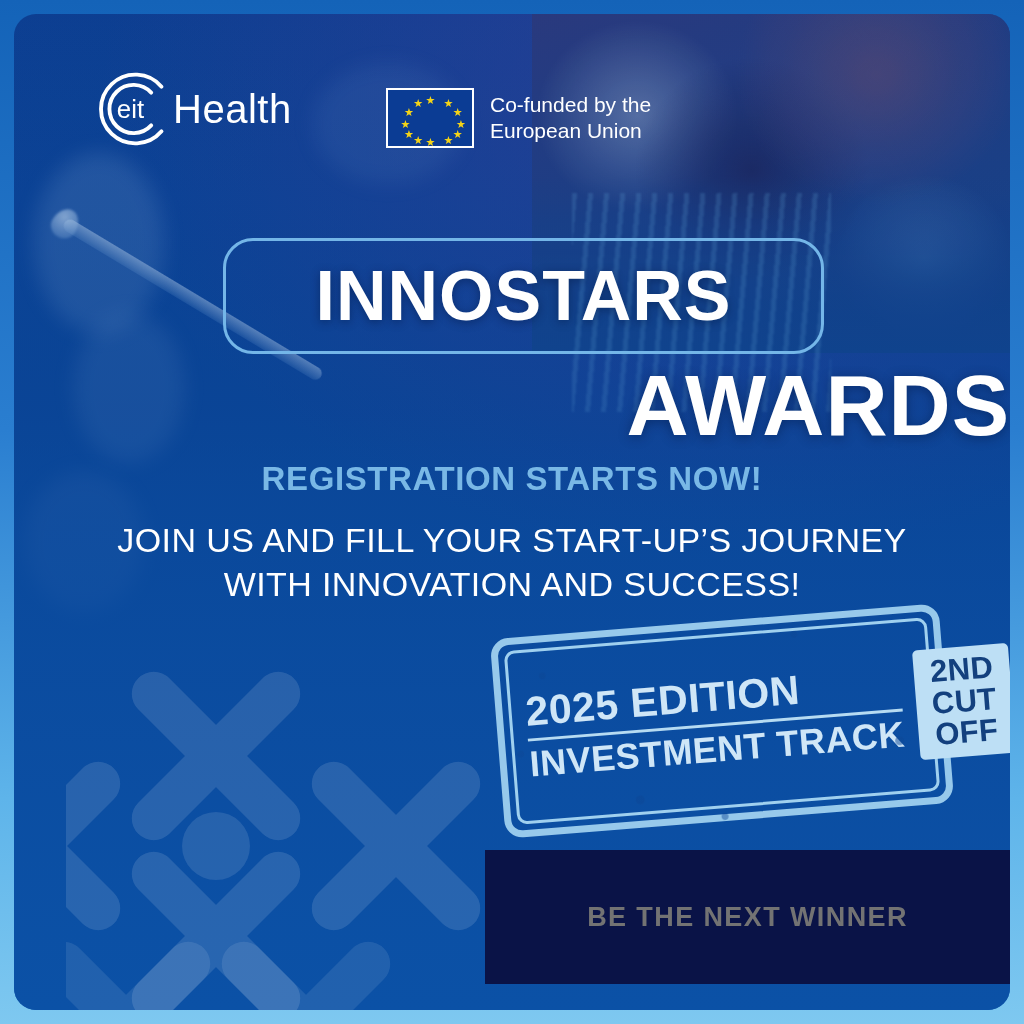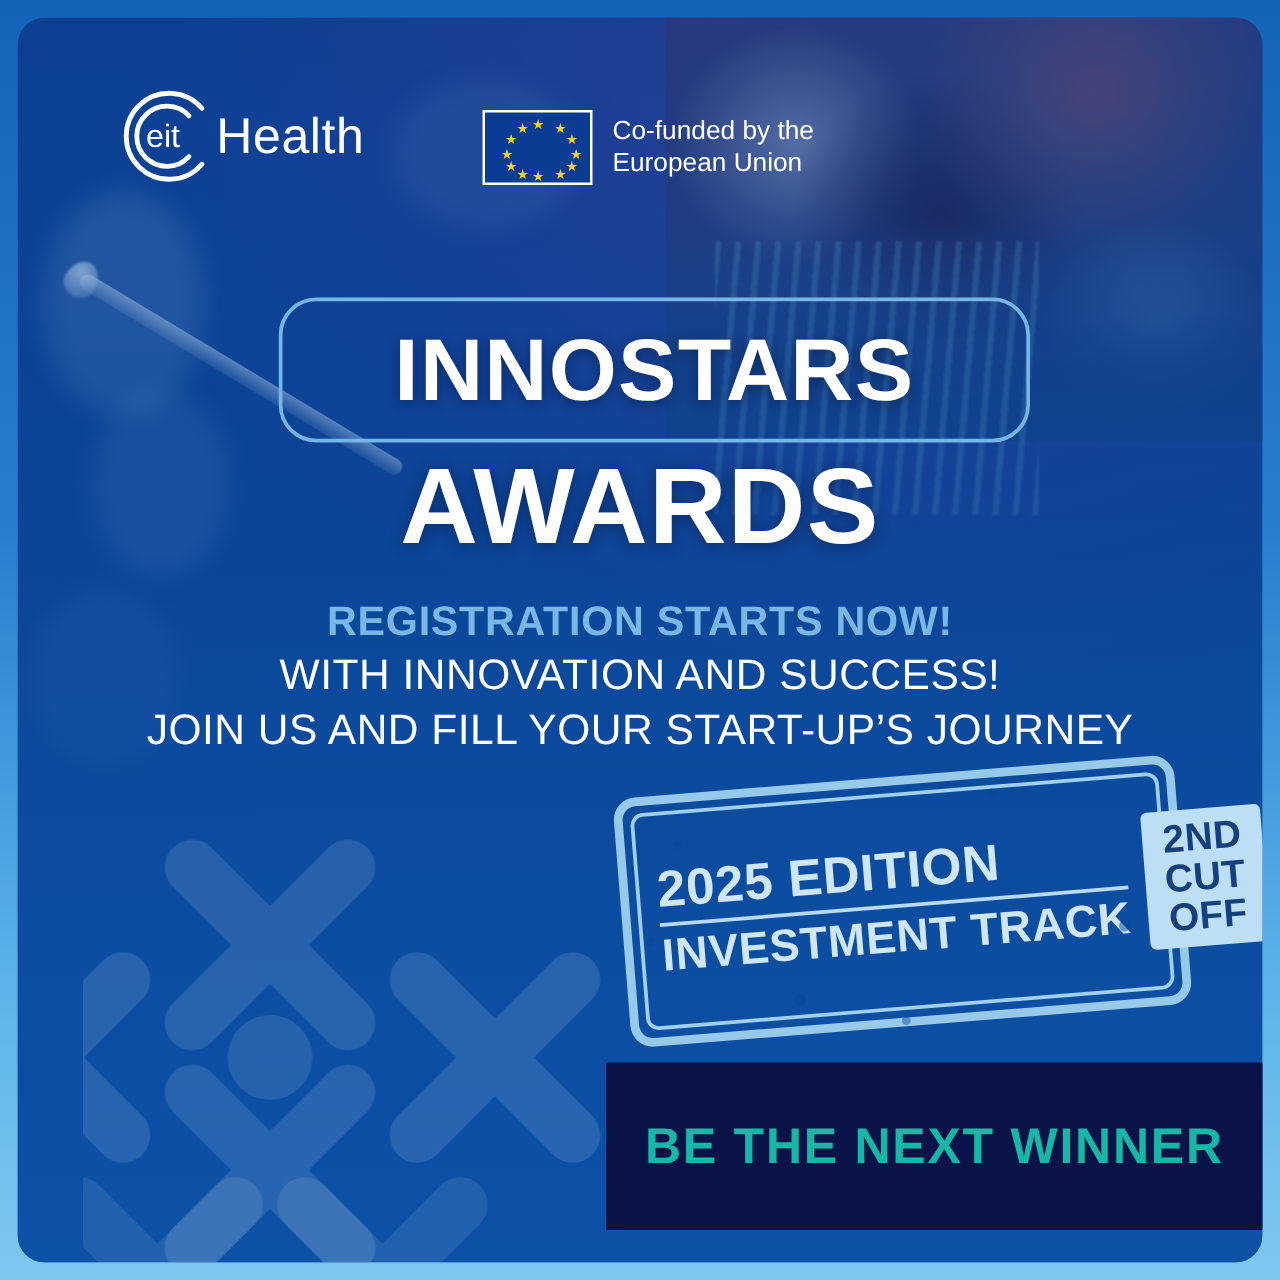--- a/index.html
+++ b/index.html
@@ -115,28 +115,28 @@
     border:3px solid #74b6e8; border-radius:30px;
     display:flex; align-items:center; justify-content:center;
   }
   .title-box .t {
     color:#ffffff; font-size:70px; font-weight:700; letter-spacing:1px;
     line-height:1; white-space:nowrap;
     text-shadow:0 2px 10px rgba(0,20,60,0.45);
   }
   .awards {
     position:absolute; left:0; top:348px; width:100%;
-    text-align:center; color:#ffffff;
+    text-align:right; color:#ffffff;
     font-size:86px; font-weight:700; letter-spacing:1px; line-height:1;
     text-shadow:0 2px 12px rgba(0,20,60,0.45);
   }
 
   
   .reg-now {
-    position:absolute; left:0; top:466px; width:100%;
+    position:absolute; left:0; top:448px; width:100%;
     text-align:center; color:#79b8e6;
     font-size:33px; font-weight:700; letter-spacing:0.6px; line-height:1;
   }
   .tagline {
     position:absolute; left:0; top:505px; width:100%;
     text-align:center; color:#ffffff;
     font-size:34px; font-weight:400; letter-spacing:0.4px; line-height:1.28;
   }
   .tagline span { display:block; }
 
@@ -191,21 +191,21 @@
   }
 
   
   .banner {
     position:absolute; left:471px; top:836px;
     width:525px; height:134px;
     background:#0a1347;
     display:flex; align-items:center; justify-content:center;
   }
   .banner .b {
-    color:#14b8a6; font-size:40px; font-weight:700; letter-spacing:1.4px; line-height:1;
+    color:#737373; font-size:27px; font-weight:700; letter-spacing:1.4px; line-height:1;
   }
 </style>
 </head>
 <body>
 
 <div id="poster">
   <div id="card">
 
     <div class="photo-layer">
       <div class="photo-right"></div>
@@ -276,22 +276,22 @@
 
     <div class="title-box">
       <span class="t">INNOSTARS</span>
     </div>
 
     <div class="awards">AWARDS</div>
 
     <div class="reg-now">REGISTRATION STARTS NOW!</div>
 
     <div class="tagline">
+      <span>JOIN US AND FILL YOUR START-UP’S JOURNEY</span>
       <span>WITH INNOVATION AND SUCCESS!</span>
-      <span>JOIN US AND FILL YOUR START-UP’S JOURNEY</span>
     </div>
 
     <div class="stamp">
       <div class="stamp-outer"></div>
       <div class="stamp-inner"></div>
       <div class="stamp-body">
         <div class="stamp-lines">
           <div class="stamp-l1">2025 EDITION</div>
           <div class="stamp-rule"></div>
           <div class="stamp-l2">INVESTMENT TRACK</div>

